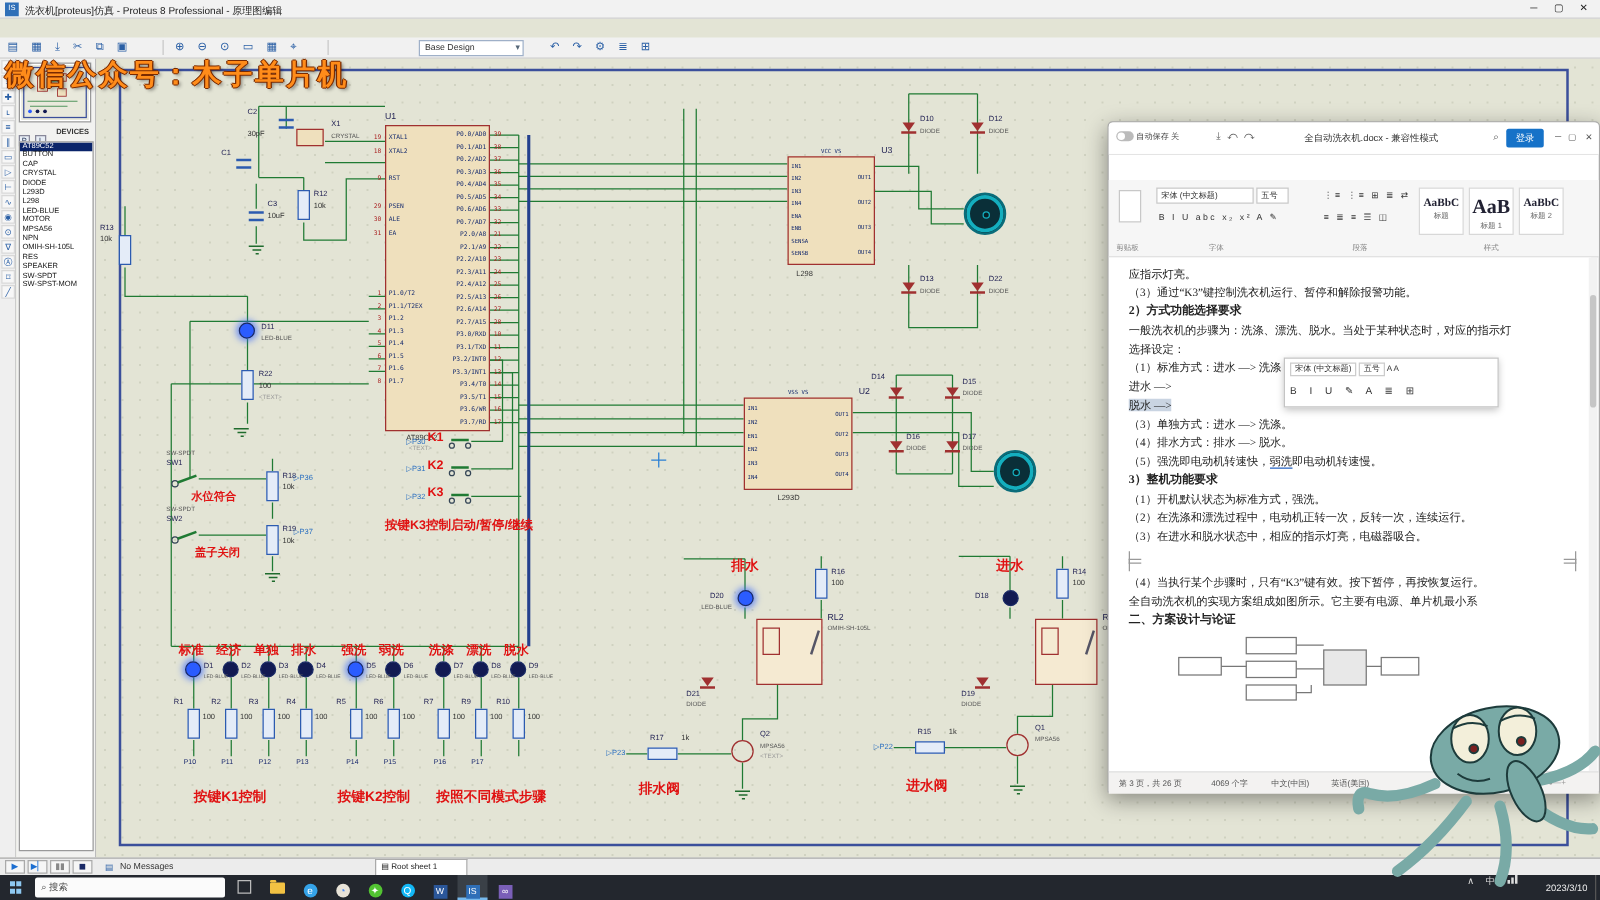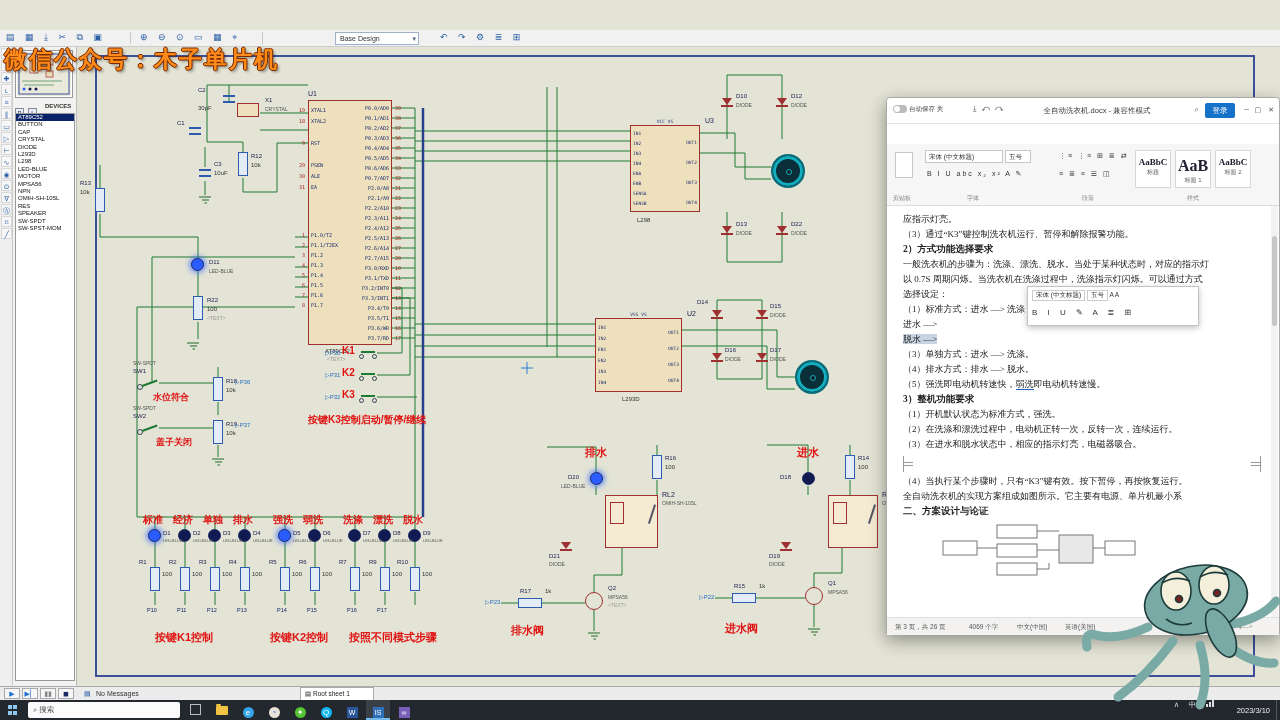--- a/index.html
+++ b/index.html
@@ -124,20 +124,27 @@
 #tdate{position:absolute;right:10px;top:6px;font-size:7.5px;color:#eee}
 #showdesk{position:absolute;right:0;top:0;width:4px;height:20px;border-left:1px solid #555}
 
 #squid{left:1078px;top:545px;width:202px;height:168px;z-index:60}
 </style>
 </head>
 <body>
 
 <div id="screen">
 
+  <div class="a" id="ptitle">
+    <span class="a" style="left:4px;top:2px;width:11px;height:11px;background:#2f6fb8;color:#fff;font-size:6px;text-align:center;line-height:11px">IS</span>
+    <span class="a" style="left:20px;top:3px">洗衣机[proteus]仿真 - Proteus 8 Professional - 原理图编辑</span>
+    <span class="a" style="left:1218px;top:2px;width:18px;text-align:center">─</span>
+    <span class="a" style="left:1238px;top:2px;width:18px;text-align:center">▢</span>
+    <span class="a" style="left:1258px;top:2px;width:18px;text-align:center">✕</span>
+  </div>
 
 
   <div class="a" id="ptools">
     <span class="tgrp" style="left:6px">▤ ▦ ⤓ ✂ ⧉ ▣</span>
     <i class="tsep" style="left:130px"></i>
     <span class="tgrp" style="left:140px">⊕ ⊖ ⊙ ▭ ▦ ⌖</span>
     <i class="tsep" style="left:262px"></i>
     <div id="designsel"><span>Base Design</span><i>▾</i></div>
     <span class="tgrp" style="left:440px">↶ ↷ ⚙ ≣ ⊞</span>
   </div>
@@ -617,21 +624,20 @@
       <div class="stylechip" style="left:288px"><b style="font-size:16px">AaB</b><span>标题 1</span></div>
       <div class="stylechip" style="left:328px"><b>AaBbC</b><span>标题 2</span></div>
       <span class="glabel" style="left:300px">样式</span>
     </div>
 
     <div id="wdoc">
       <div class="dl">应指示灯亮。</div>
       <div class="dl">（3）通过“K3”键控制洗衣机运行、暂停和解除报警功能。</div>
       <div class="dl h">2）方式功能选择要求</div>
       <div class="dl">一般洗衣机的步骤为：洗涤、漂洗、脱水。当处于某种状态时，对应的指示灯</div>
-      <div class="dl">以 0.7S 周期闪烁。当洗衣机在洗涤过程中，洗涤指示灯闪烁。可以通过方式</div>
       <div class="dl">选择设定：</div>
       <div class="dl">（1）标准方式：进水 —&gt; 洗涤 —&gt; 排水 —&gt; 进水 —&gt; 漂洗 —&gt; 排水 —&gt;</div>
       <div class="dl">进水 —&gt;</div>
       <div class="dl"><span class="hl">脱水 —&gt;</span></div>
       <div class="dl">（3）单独方式：进水 —&gt; 洗涤。</div>
       <div class="dl">（4）排水方式：排水 —&gt; 脱水。</div>
       <div class="dl"><span>（5）强洗即电动机转速快，</span><span class="uline">弱洗</span><span>即电动机转速慢。</span></div>
       <div class="dl h">3）整机功能要求</div>
       <div class="dl">（1）开机默认状态为标准方式，强洗。</div>
       <div class="dl">（2）在洗涤和漂洗过程中，电动机正转一次，反转一次，连续运行。</div>

